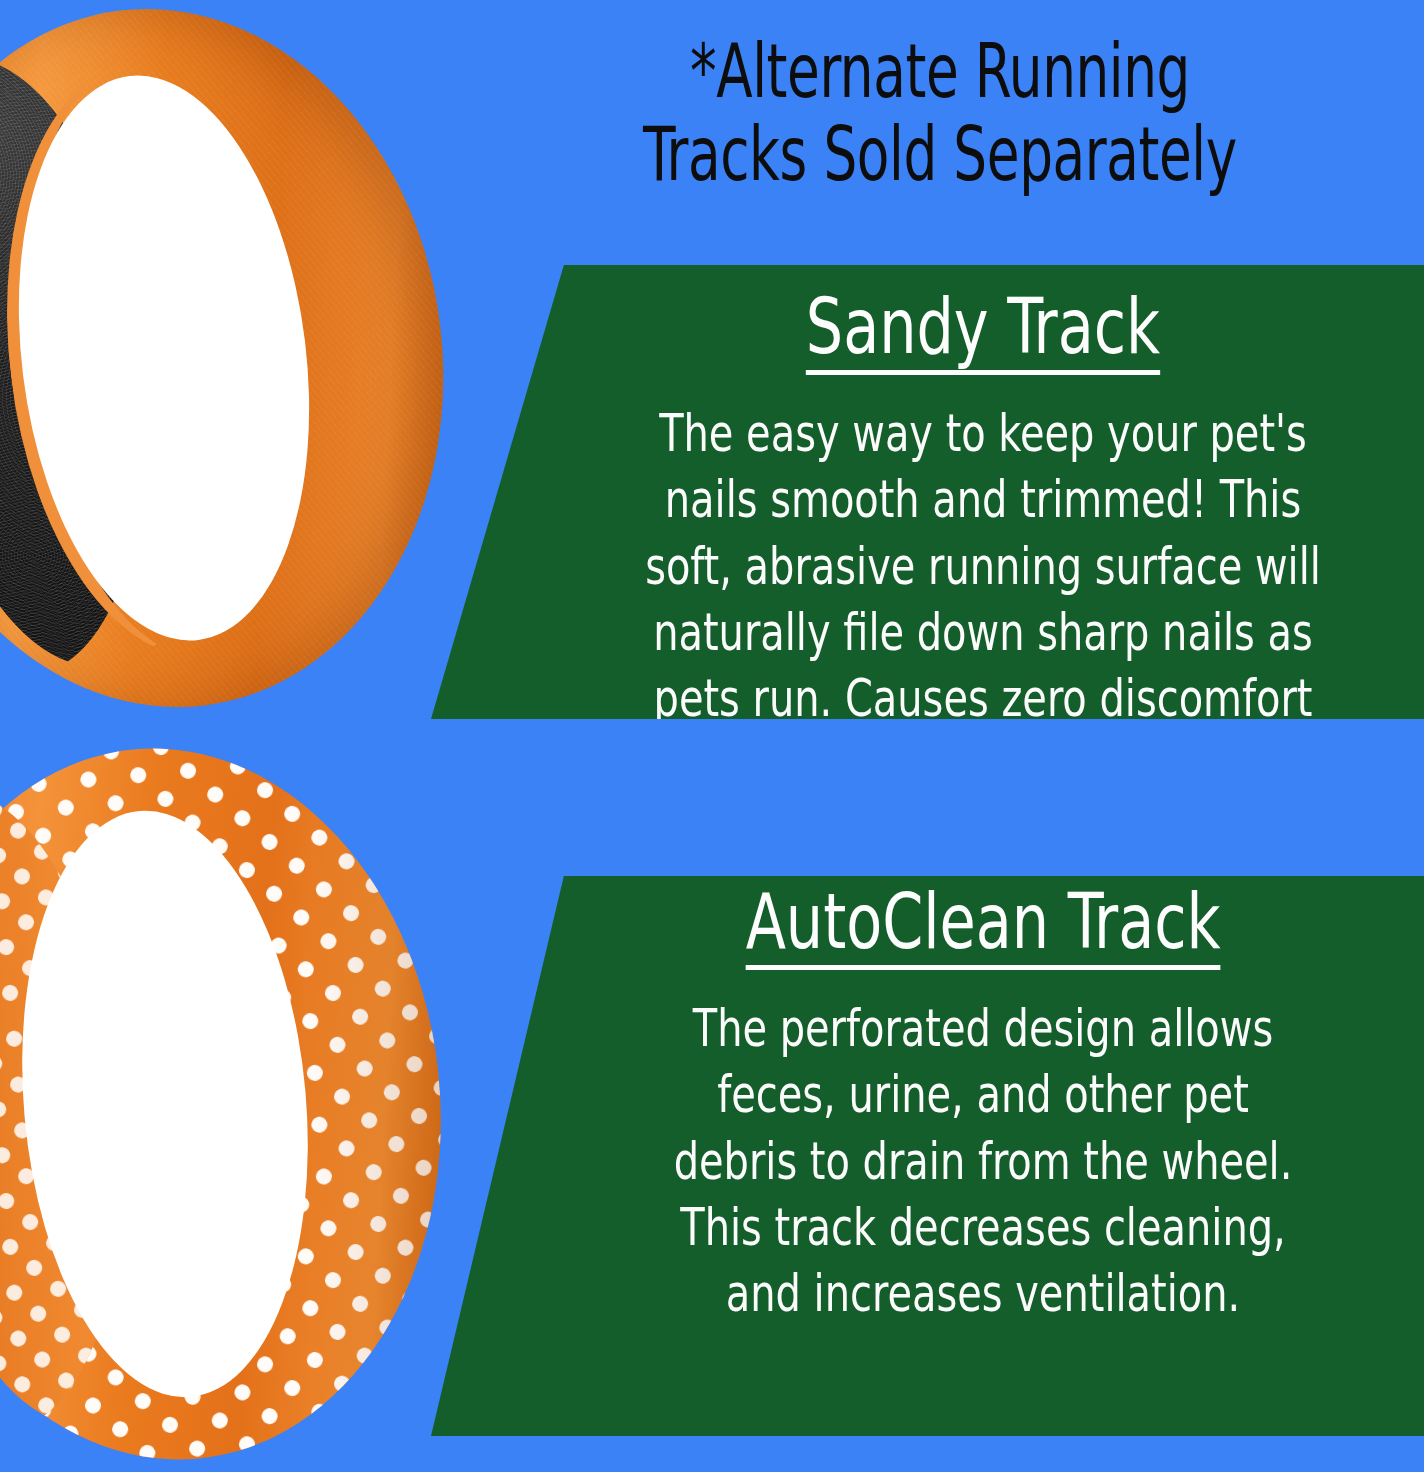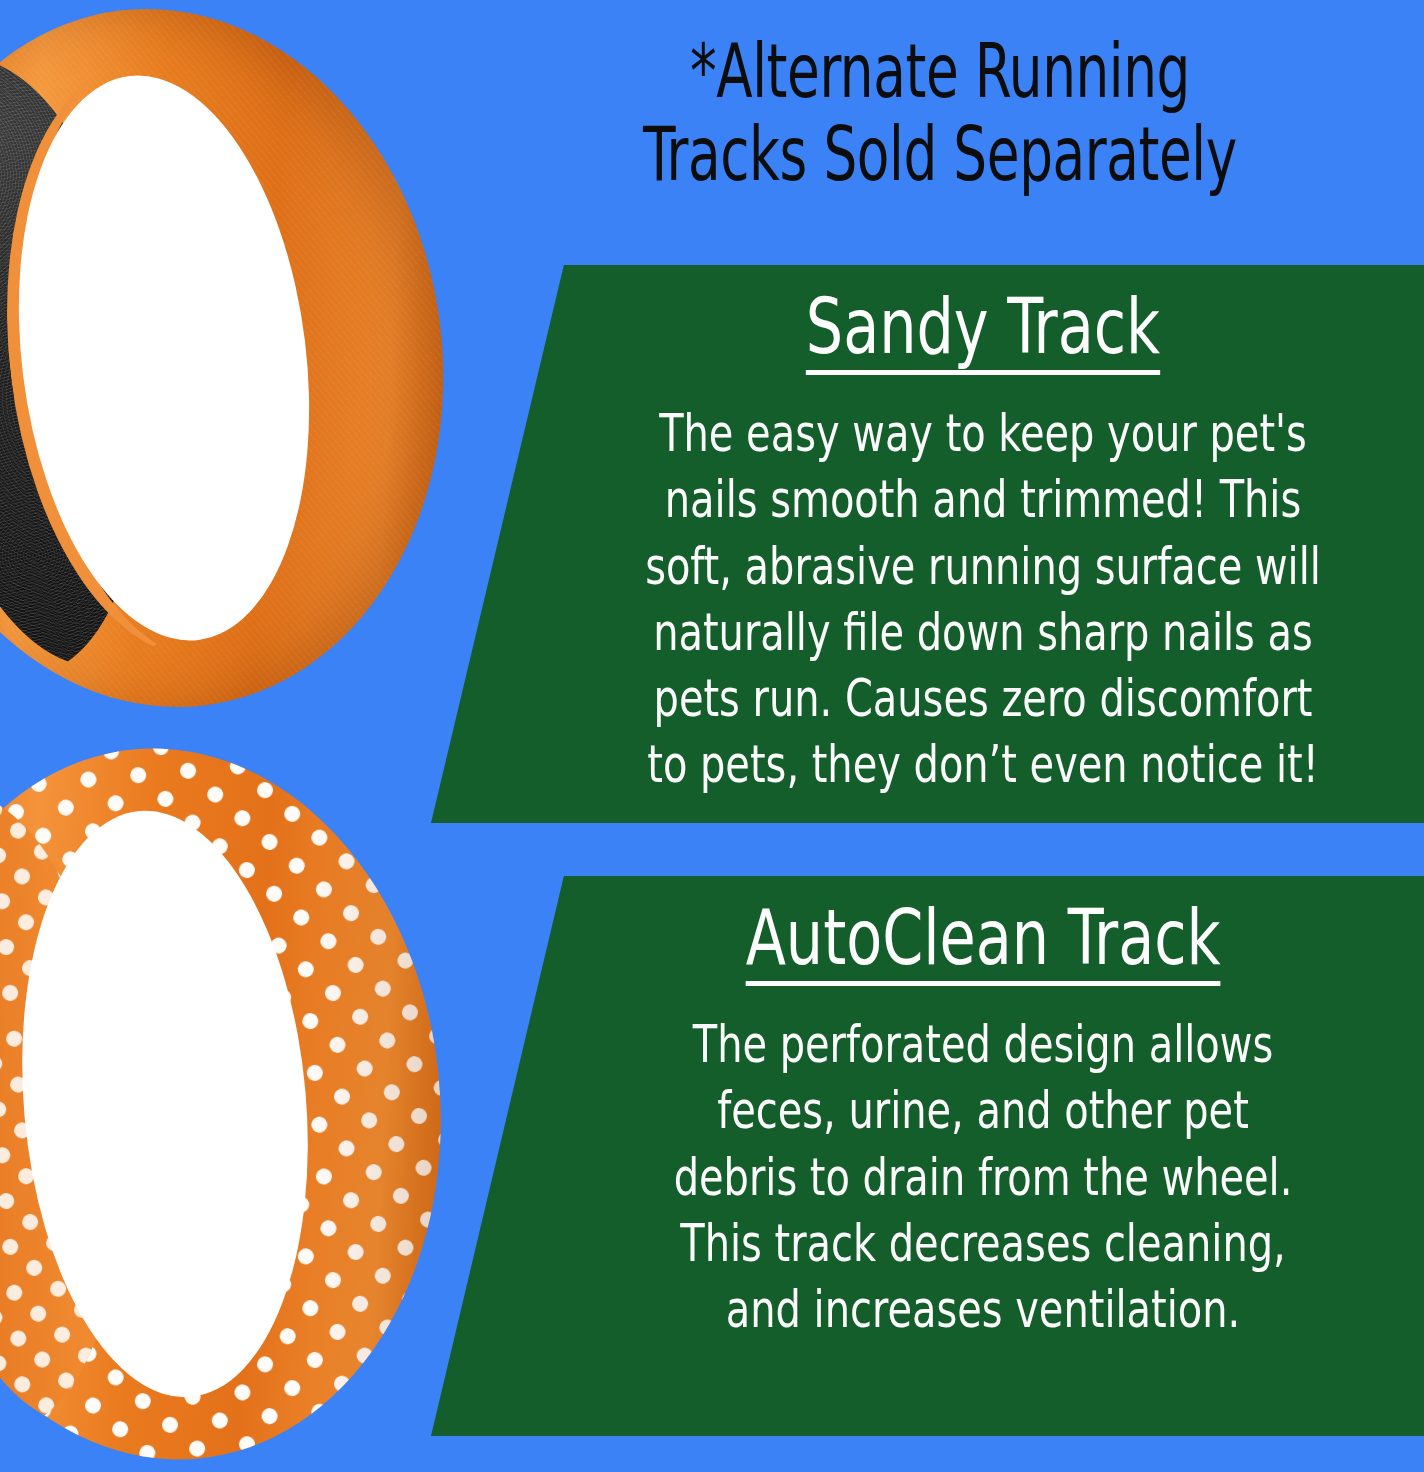--- a/index.html
+++ b/index.html
@@ -40,21 +40,21 @@
   .panel {
     position: absolute;
     background: #145E2B;
     color: #ffffff;
     overflow: hidden;
   }
   .panel-1 {
     left: 425px;
     top: 265px;
     width: 999px;
-    height: 558px;
+    height: 454px;
     clip-path: polygon(13.9% 0%, 100% 0%, 100% 100%, 0.6% 100%);
   }
   .panel-2 {
     left: 425px;
     top: 876px;
     width: 999px;
     height: 560px;
     clip-path: polygon(13.9% 0%, 100% 0%, 100% 100%, 0.6% 100%);
   }
   .panel-inner {
@@ -80,21 +80,21 @@
     margin-top: 26px;
     font-family: "Liberation Sans Narrow", "DejaVu Sans Condensed", "Liberation Sans", sans-serif;
     font-size: 51px;
     line-height: 1.30;
     font-weight: 400;
     color: #fbfbfb;
     transform: scaleX(0.87);
     white-space: pre-line;
   }
   .p1-inner { padding-top: 24px; }
-  .p2-inner { padding-top: 24px; }
+  .p2-inner { padding-top: 8px; }
 
   
   .product {
     position: absolute;
   }
 
   
   .sandy-wrap {
     left: -118px;
     top: 8px;

